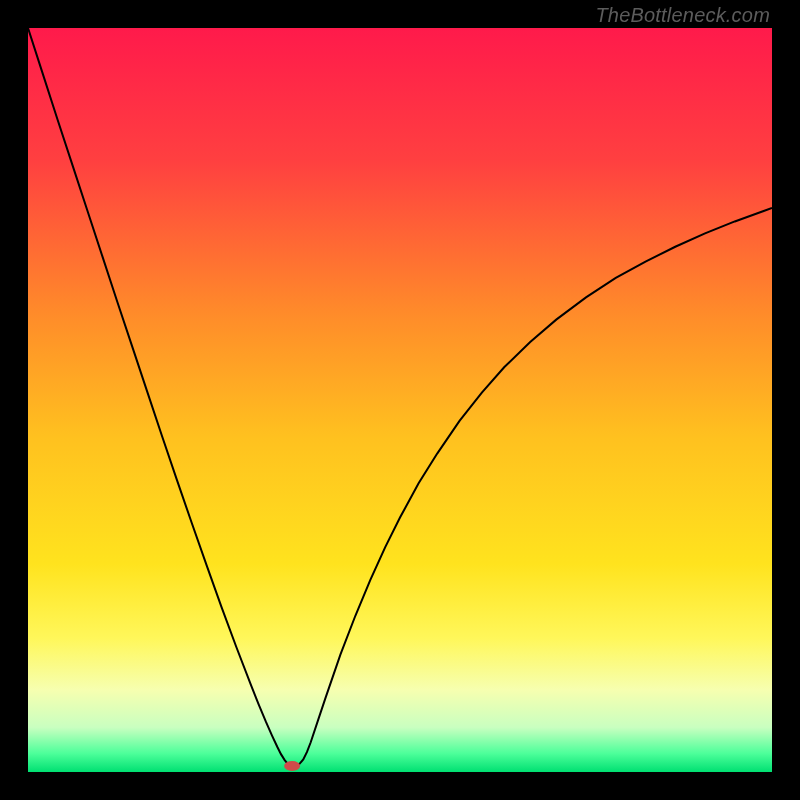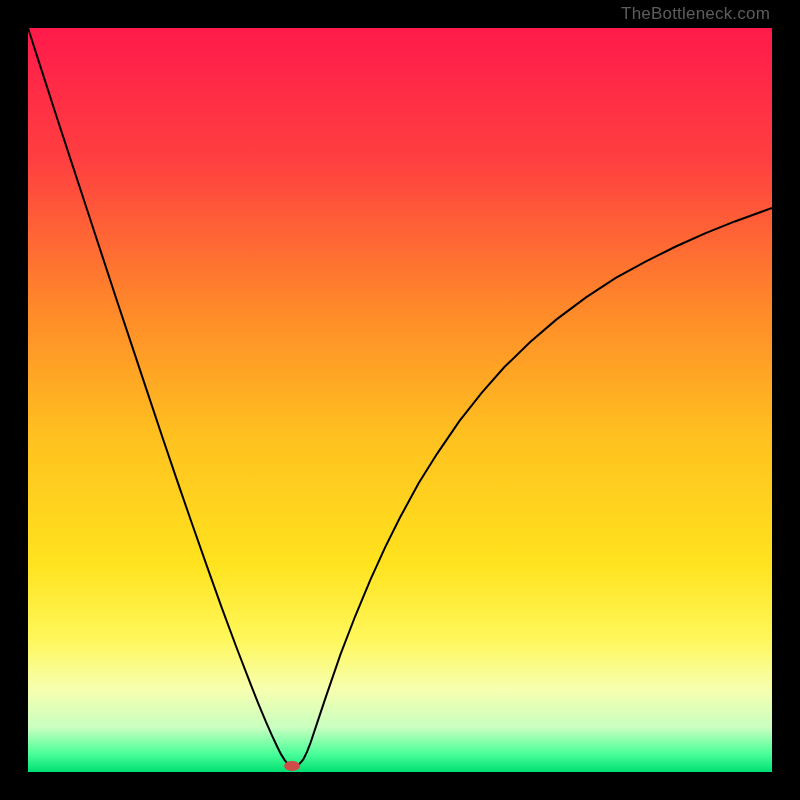--- a/index.html
+++ b/index.html
@@ -24,24 +24,25 @@
     left: 0;
     top: 0;
     width: 744px;
     height: 744px;
   }
   .watermark {
     position: absolute;
     top: 4px;
     right: 30px;
     color: #5c5c5c;
-    font-size: 17px;
+    font-size: 20px;
     font-weight: 500;
     letter-spacing: 0.2px;
     user-select: none;
+    font-style: italic;
   }
   svg { display: block; }
 </style>
 </head>
 <body>
 
 <div class="watermark">TheBottleneck.com</div>
 
 <div class="frame">
   <svg class="plot" viewBox="0 0 744 744" preserveAspectRatio="none">

